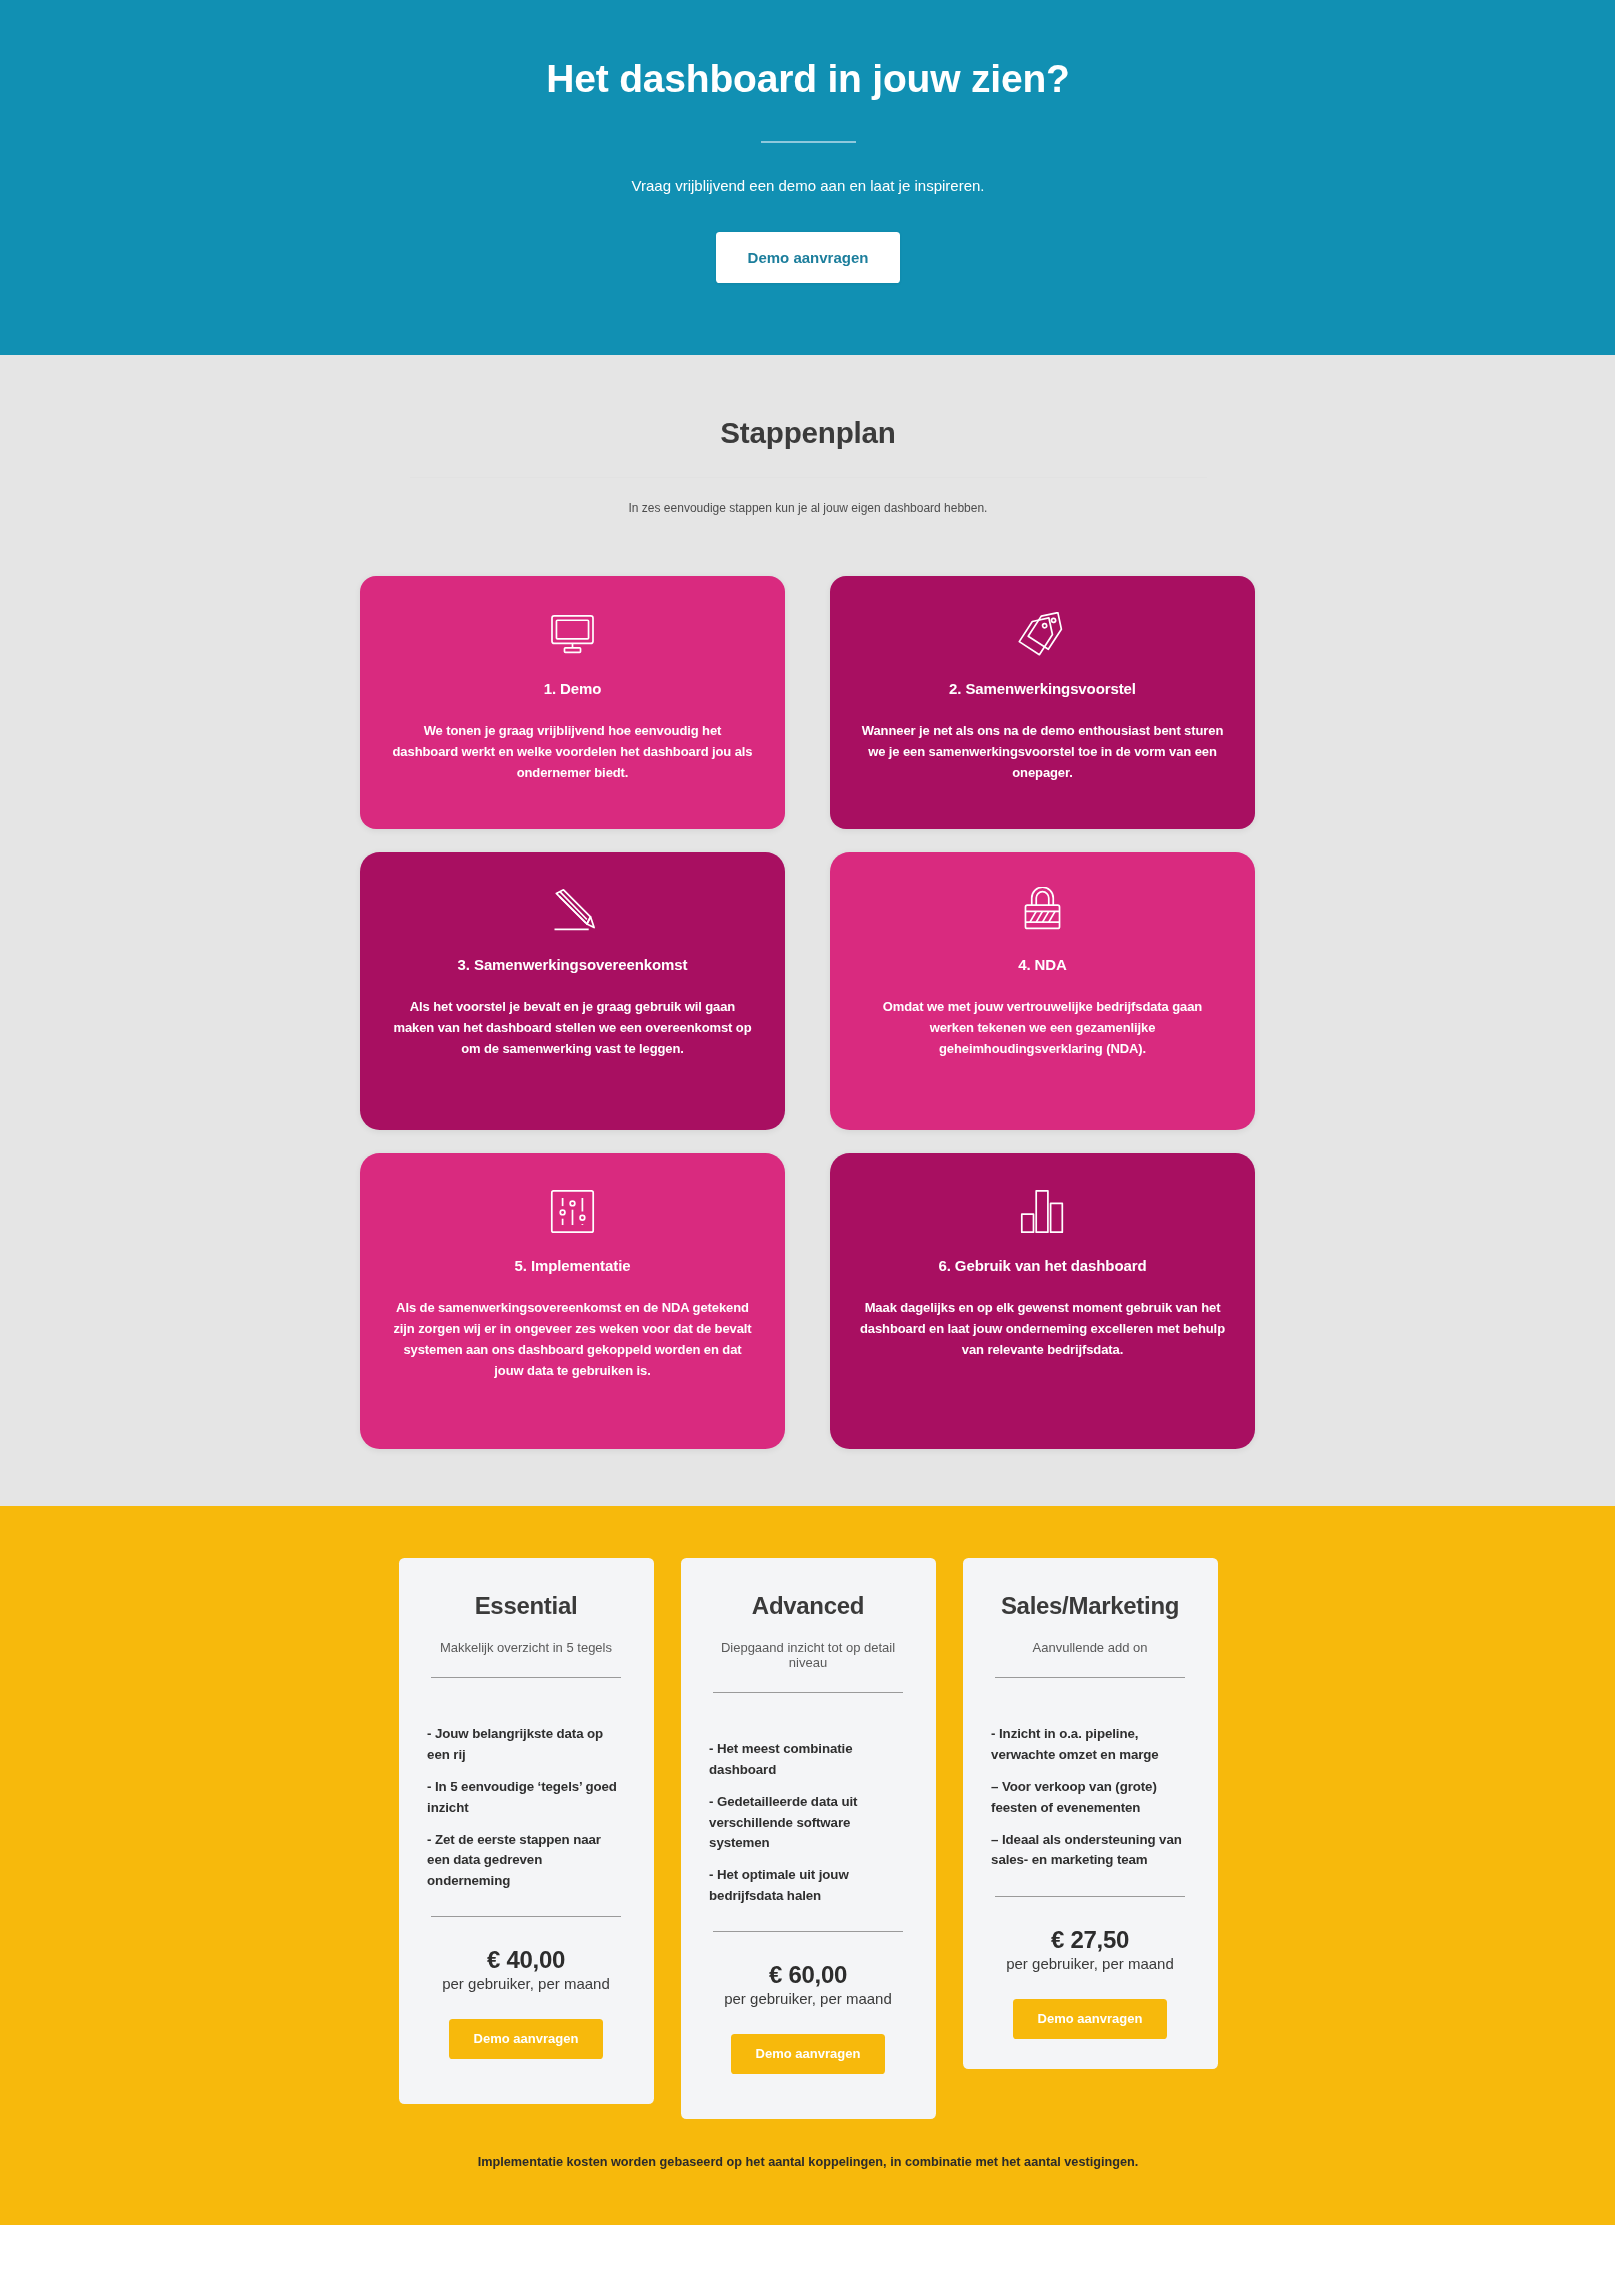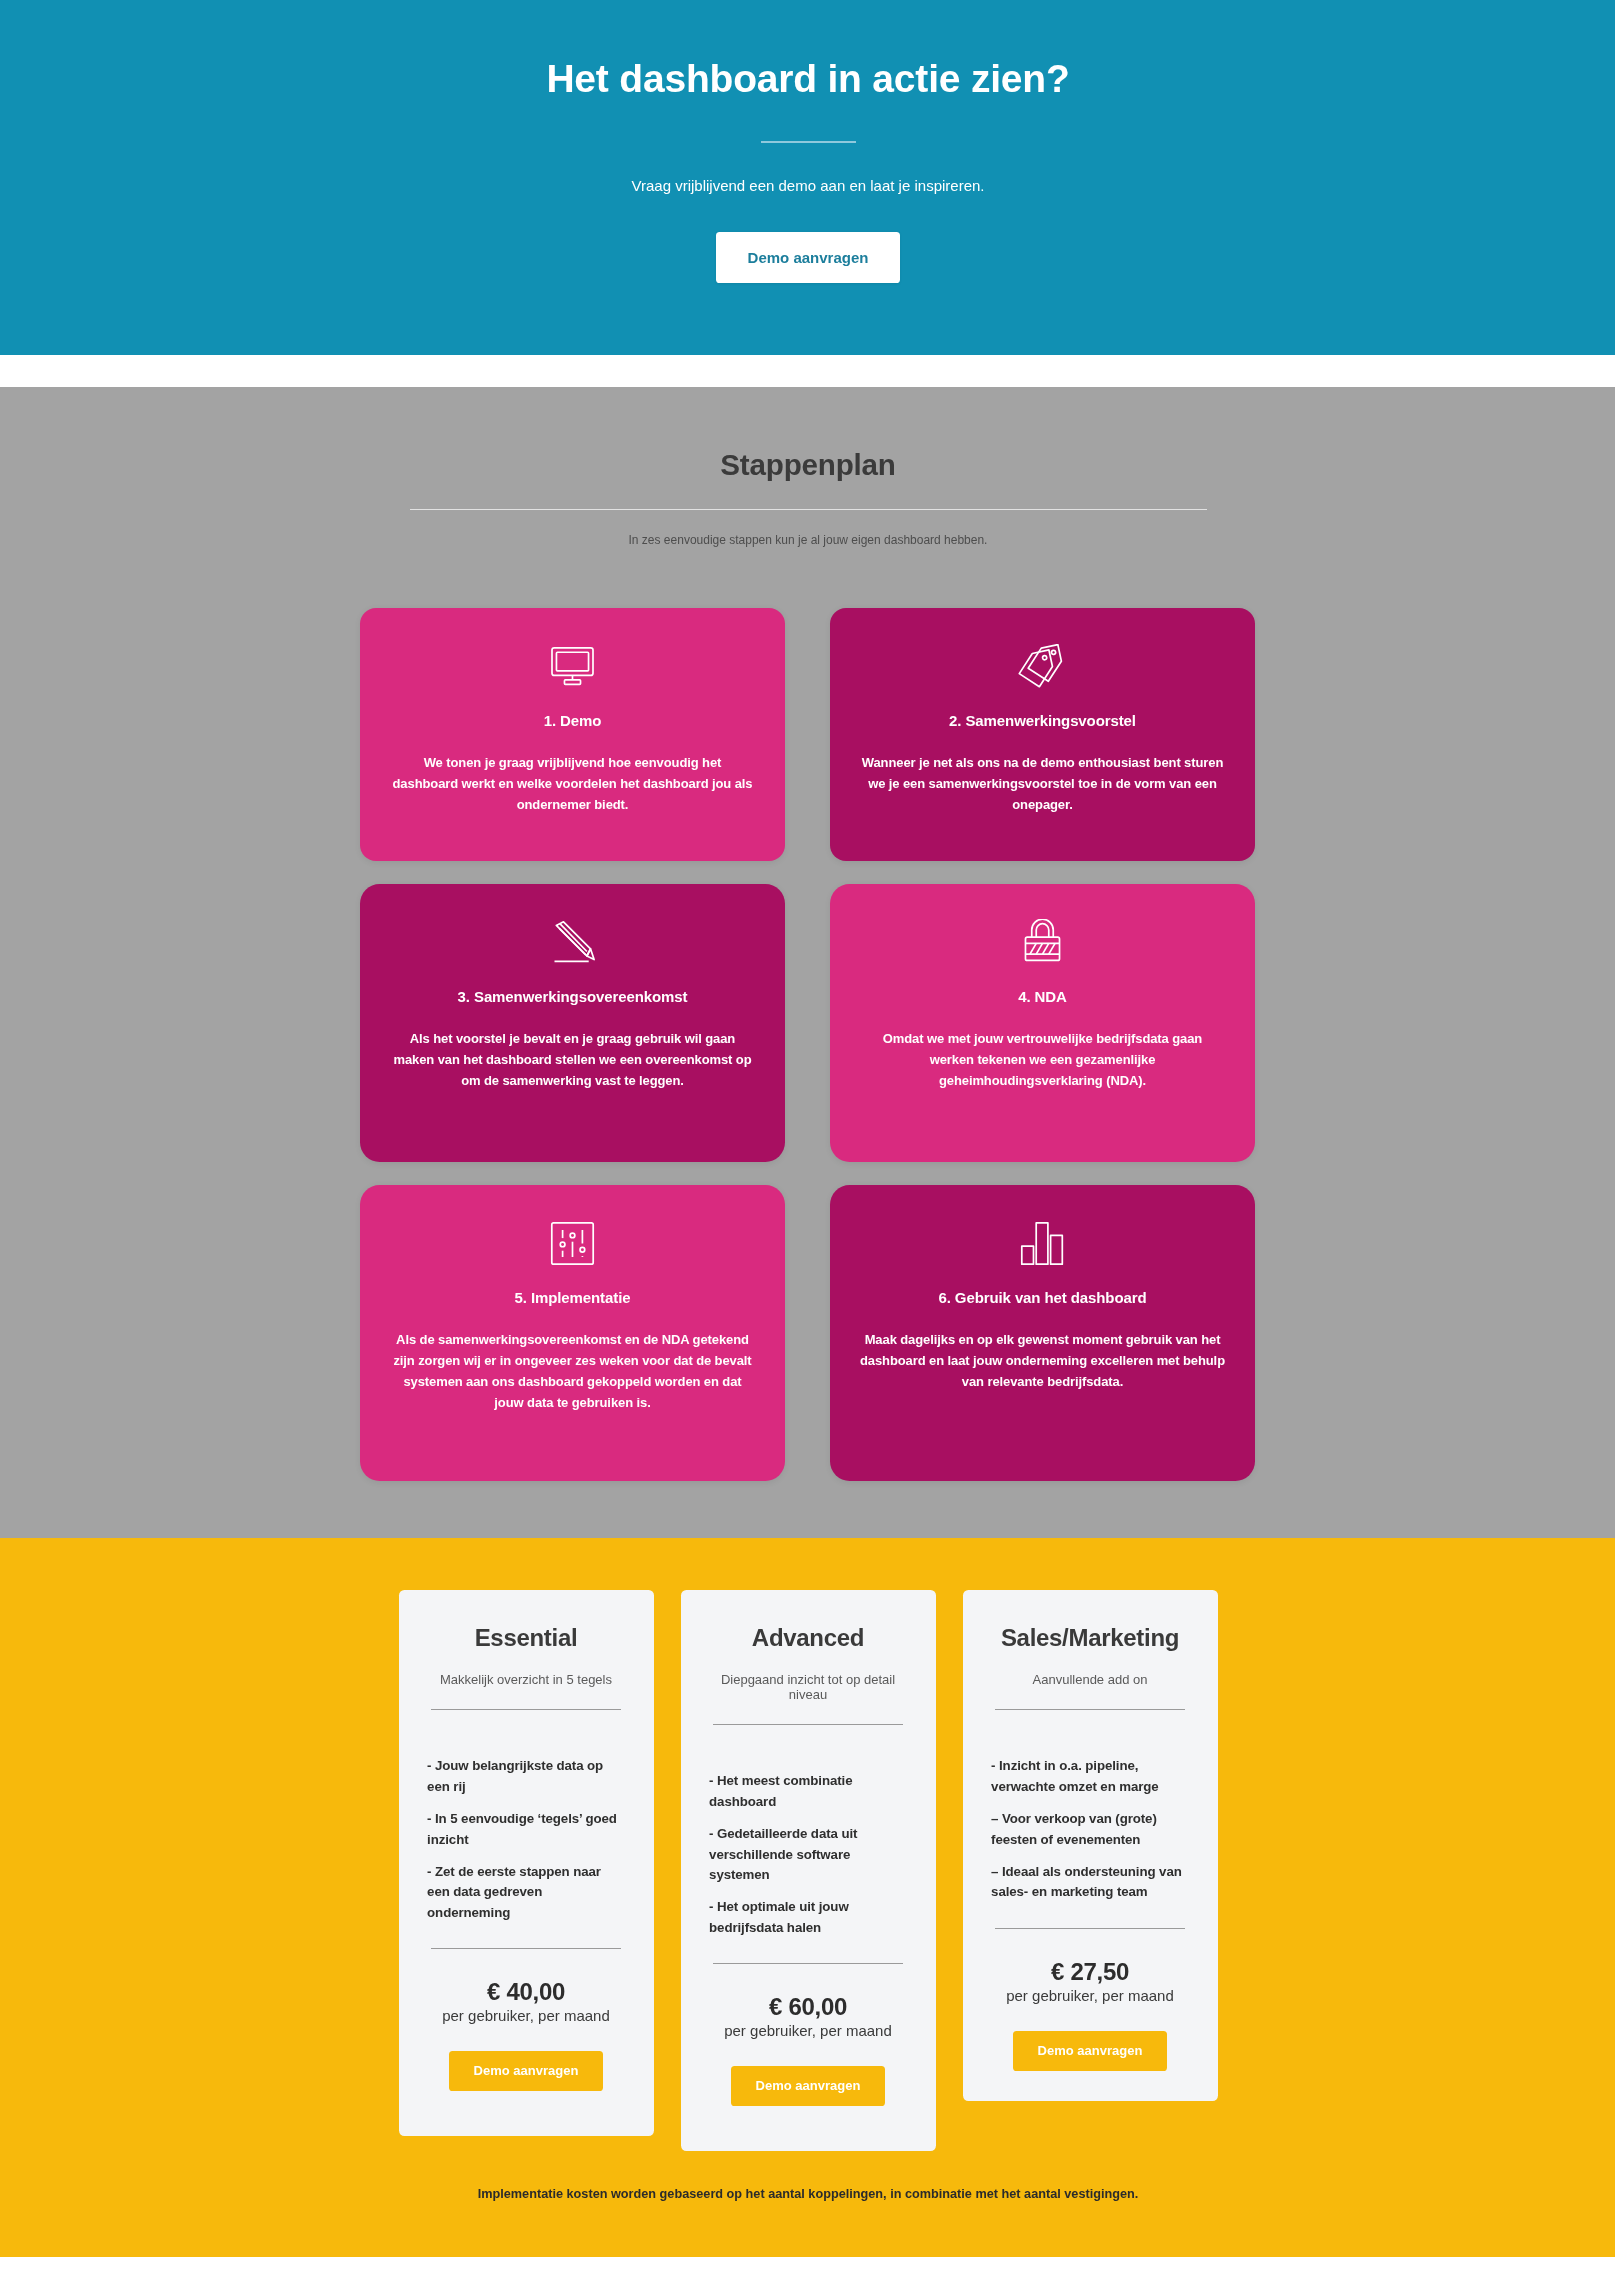--- a/index.html
+++ b/index.html
@@ -46,23 +46,22 @@
     padding: 17px 32px;
     font-size: 15px;
     font-weight: 700;
     font-family: "Liberation Sans", sans-serif;
     cursor: pointer;
     box-shadow: 0 0.9px 2.7px rgba(0,0,0,0.08);
   }
 
   
   .steps-section {
-    background: #a3a3a3;
+    background: #e5e5e5;
     padding: 61px 0 57px 0;
-    margin-top: 32px;
   }
   .steps-head { text-align: center; }
   .steps-title {
     color: #3b3b3b;
     font-size: 29.6px;
     font-weight: 600;
     letter-spacing: -0.2px;
   }
   .steps-rule {
     width: 797px;
@@ -209,21 +208,21 @@
     color: #2b2b2b;
     font-size: 12.7px;
     font-weight: 600;
     padding: 36px 0 56px 0;
   }
 </style>
 </head>
 <body>
 
 <section class="hero">
-  <h1 class="hero-title">Het dashboard in actie zien?</h1>
+  <h1 class="hero-title">Het dashboard in jouw zien?</h1>
   <div class="hero-rule"></div>
   <p class="hero-sub">Vraag vrijblijvend een demo aan en laat je inspireren.</p>
   <button class="hero-btn">Demo aanvragen</button>
 </section>
 
 <section class="steps-section">
   <div class="steps-head">
     <h2 class="steps-title">Stappenplan</h2>
     <div class="steps-rule"></div>
     <p class="steps-sub">In zes eenvoudige stappen kun je al jouw eigen dashboard hebben.</p>

